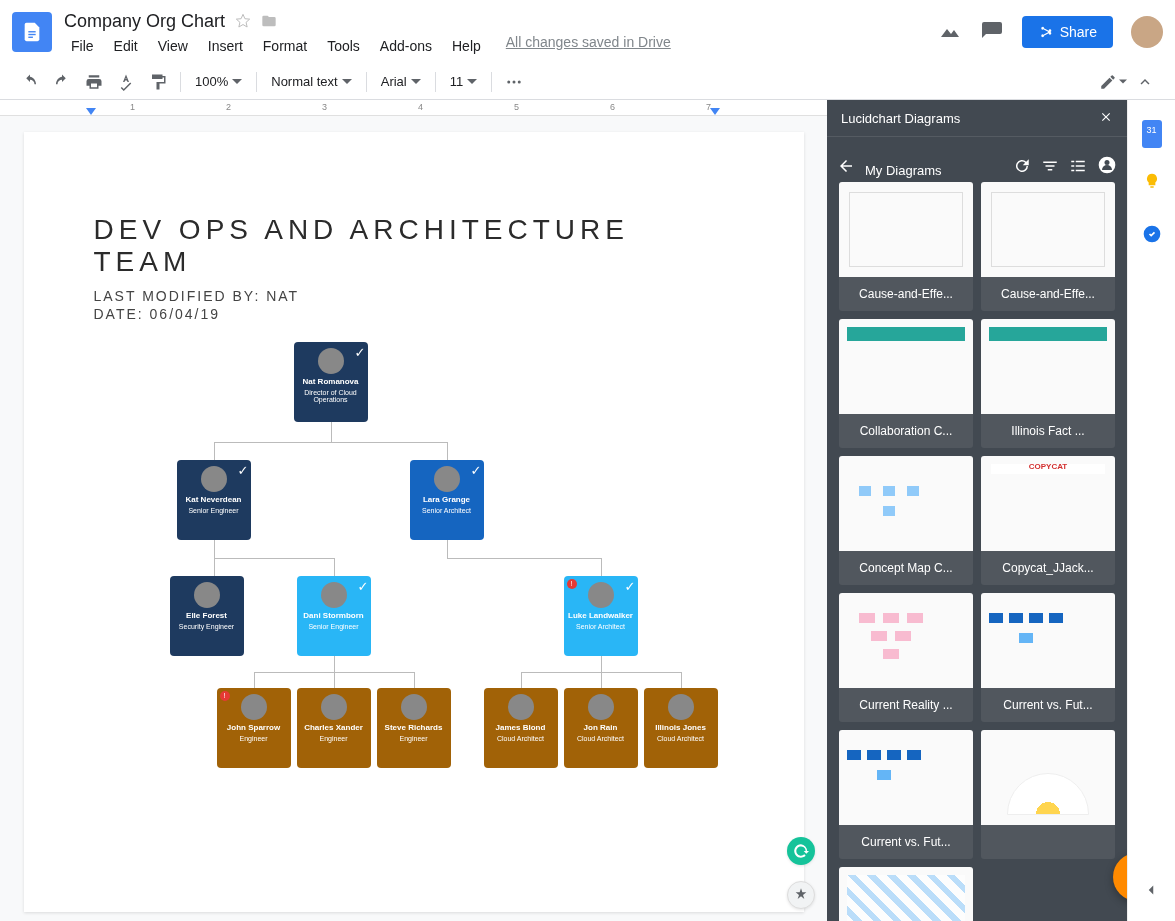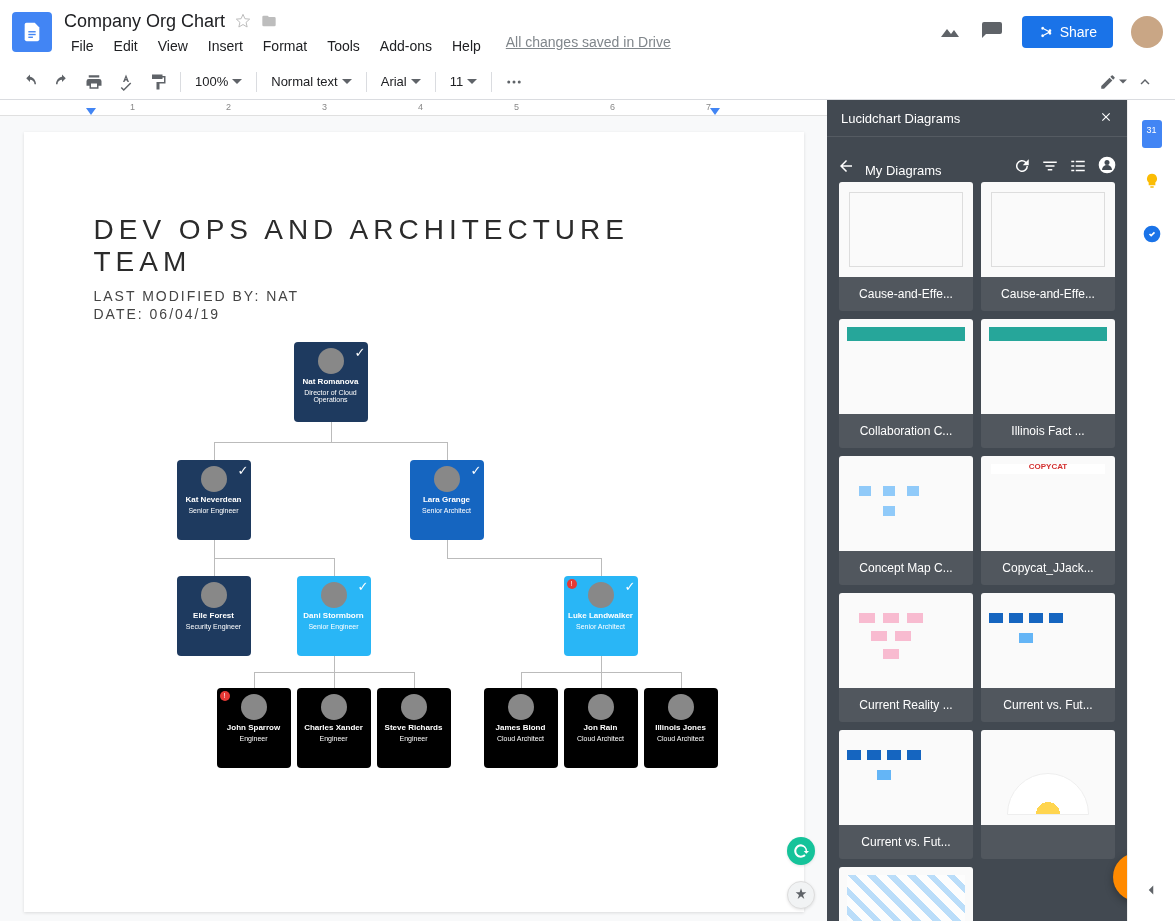--- a/index.html
+++ b/index.html
@@ -46,21 +46,21 @@
 
 .org-chart { position: relative; margin-top: 20px; width: 600px; height: 440px; margin-left: -20px; }
 .org-node { position: absolute; width: 74px; height: 80px; border-radius: 4px; text-align: center; color: white; padding: 6px 4px; }
 .org-node .avatar-circ { width: 26px; height: 26px; border-radius: 50%; background: #888; margin: 0 auto 4px; }
 .org-node .nm { font-size: 8px; font-weight: bold; display: block; line-height: 1.1; }
 .org-node .rl { font-size: 7px; display: block; line-height: 1.1; margin-top: 2px; }
 .org-node .badge { position: absolute; top: 3px; right: 3px; width: 10px; height: 10px; }
 .dark-blue { background: #1e3a5f; }
 .med-blue { background: #1565c0; }
 .light-blue { background: #29b6f6; }
-.bright-blue { background: #000000; }
+.bright-blue { background: #a16207; }
 .org-line { position: absolute; background: #bbb; }
 
 
 .panel { width: 300px; background: #424951; color: white; display: flex; flex-direction: column; }
 .panel-header { height: 36px; background: #424951; display: flex; align-items: center; padding: 0 14px; font-size: 13px; font-weight: 500; justify-content: space-between; }
 .panel-header .close { cursor: pointer; }
 .panel-sub { height: 42px; display: flex; align-items: flex-end; padding: 0 10px; gap: 10px; border-top: 1px solid rgba(255,255,255,0.1); }
 .panel-sub .back { cursor: pointer; }
 .panel-sub .title { font-size: 13px; font-weight: 500; flex: 1; }
 .panel-sub .icon { cursor: pointer; }
@@ -285,21 +285,21 @@
           <span class="nm">Kat Neverdean</span>
           <span class="rl">Senior Engineer</span>
         </div>
         <div class="org-node med-blue" style="left:336px;top:118px">
           <div class="badge">✓</div>
           <div class="avatar-circ"></div>
           <span class="nm">Lara Grange</span>
           <span class="rl">Senior Architect</span>
         </div>
 
-        <div class="org-node dark-blue" style="left:103px;top:234px">
+        <div class="org-node dark-blue" style="left:96px;top:234px">
           <div class="avatar-circ"></div>
           <span class="nm">Elle Forest</span>
           <span class="rl">Security Engineer</span>
         </div>
         <div class="org-node light-blue" style="left:223px;top:234px">
           <div class="badge">✓</div>
           <div class="avatar-circ"></div>
           <span class="nm">Dani Stormborn</span>
           <span class="rl">Senior Engineer</span>
         </div>

